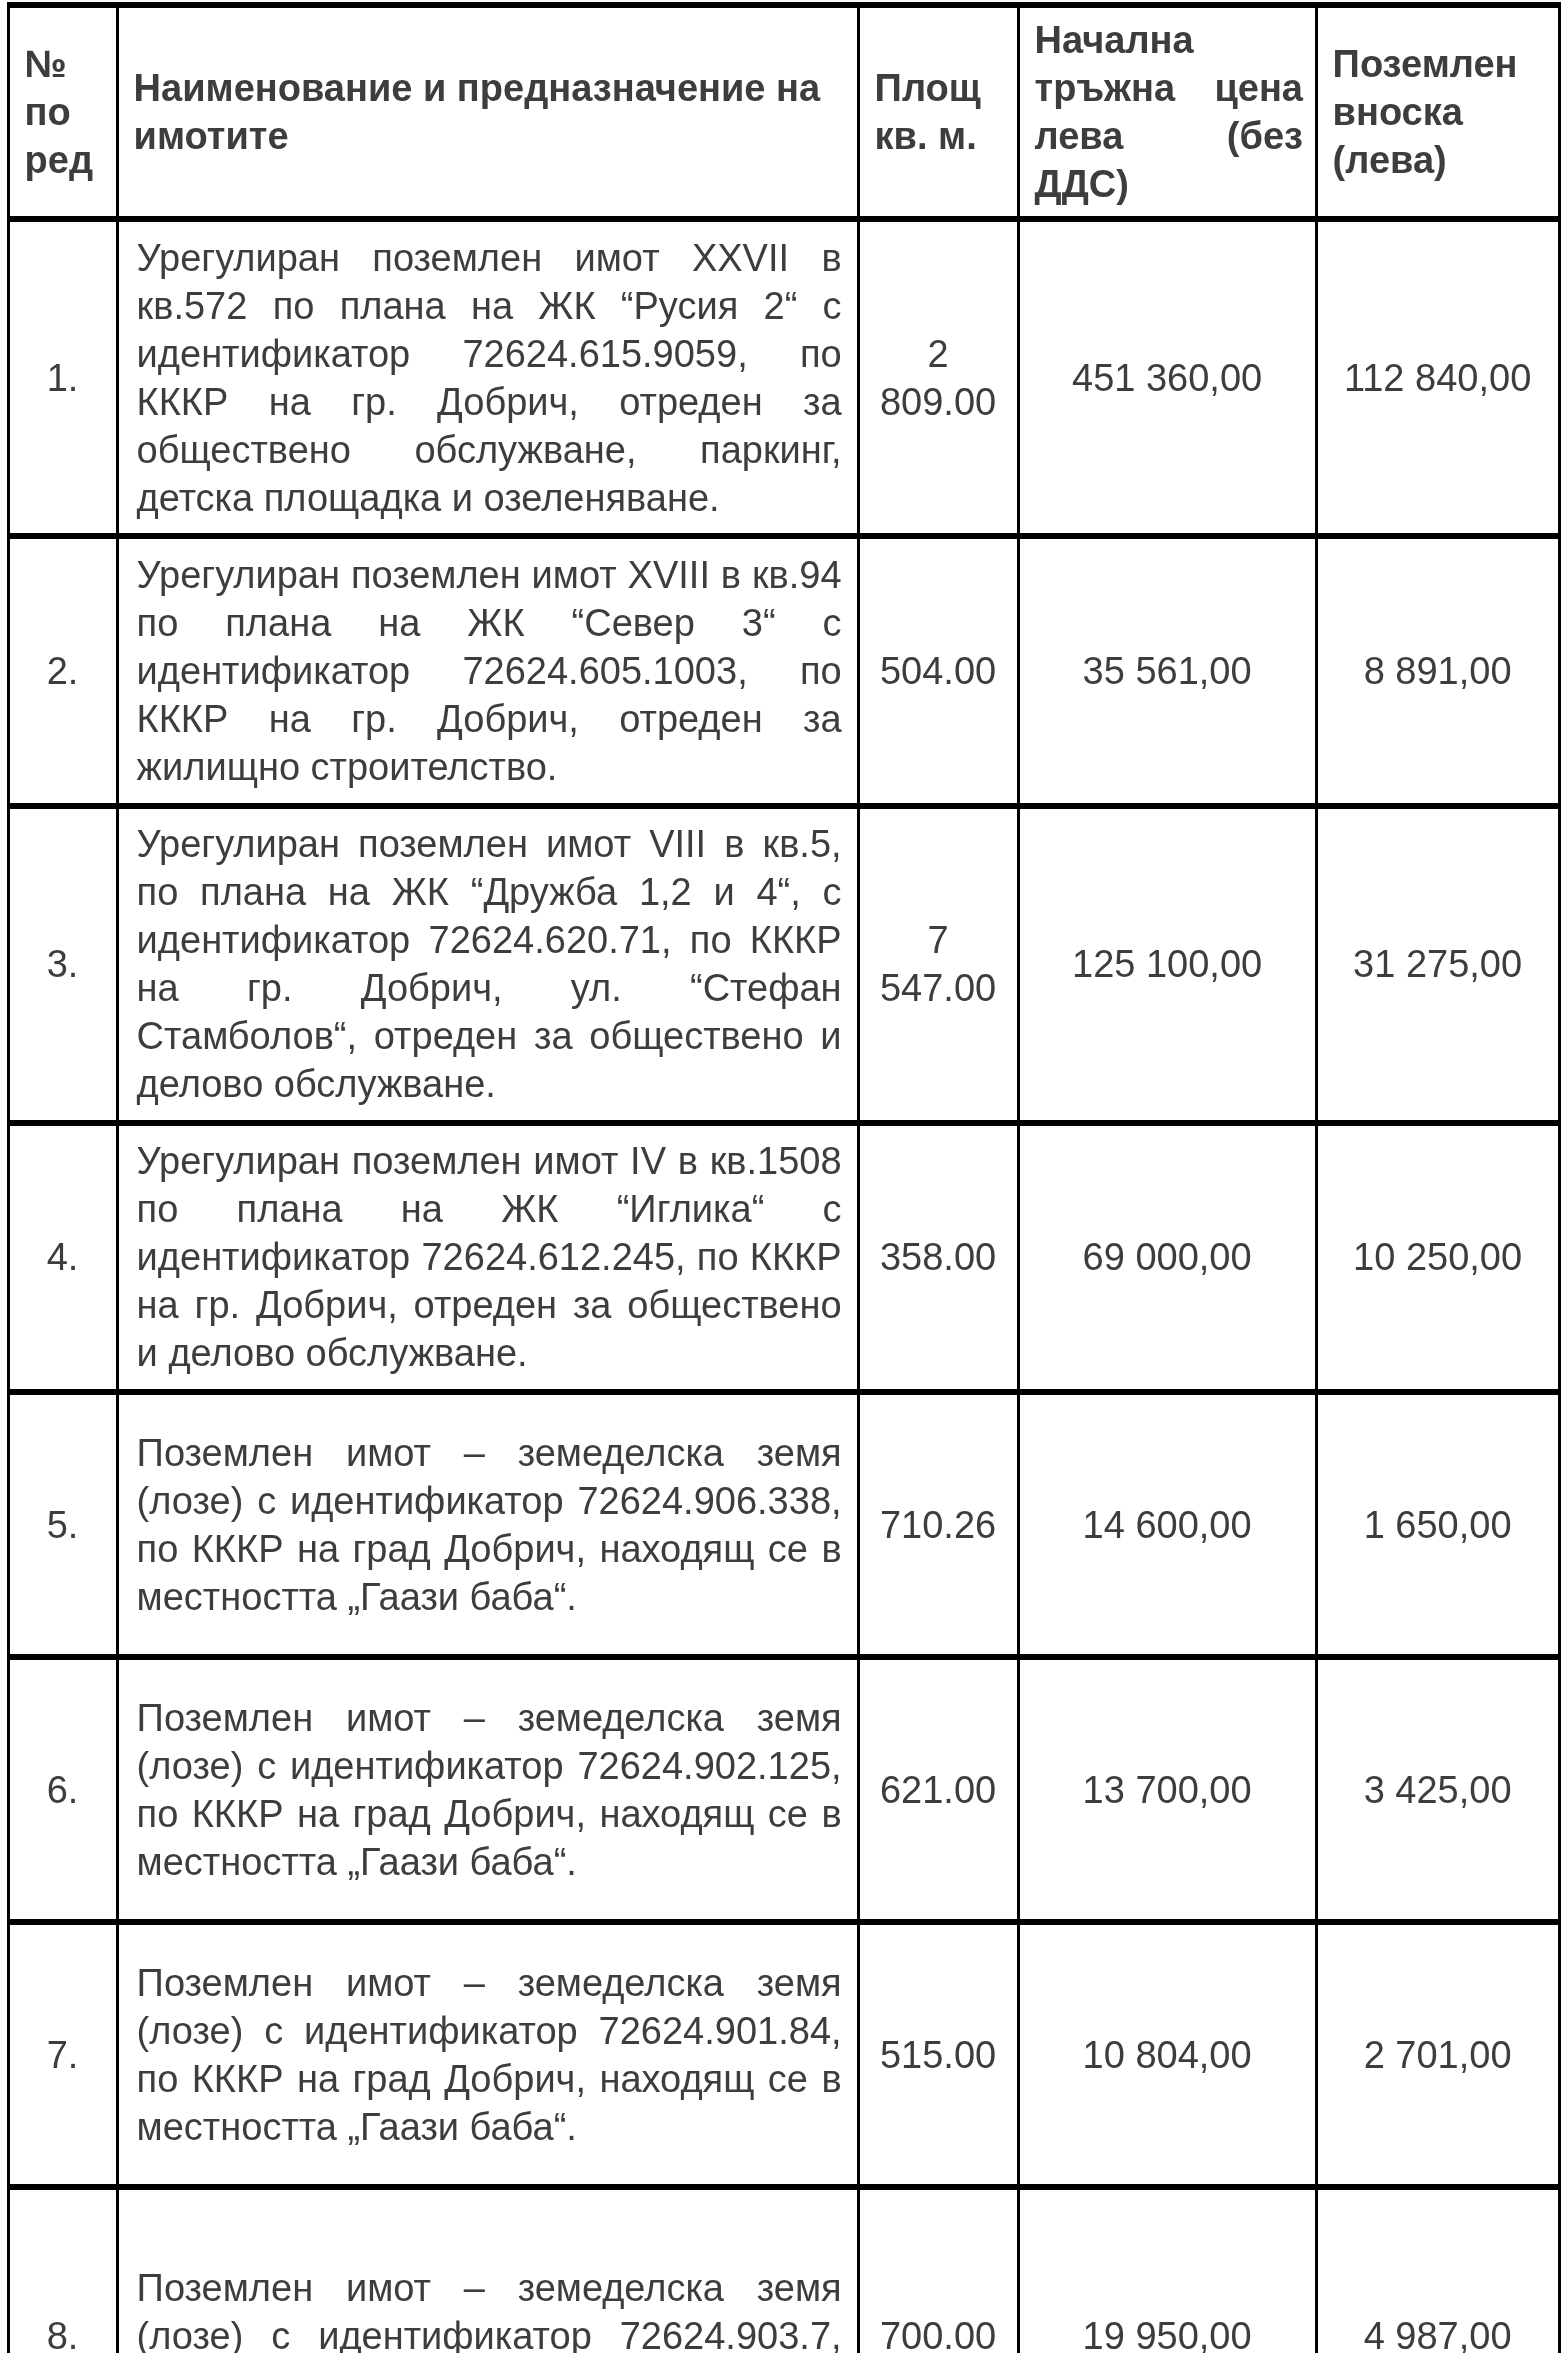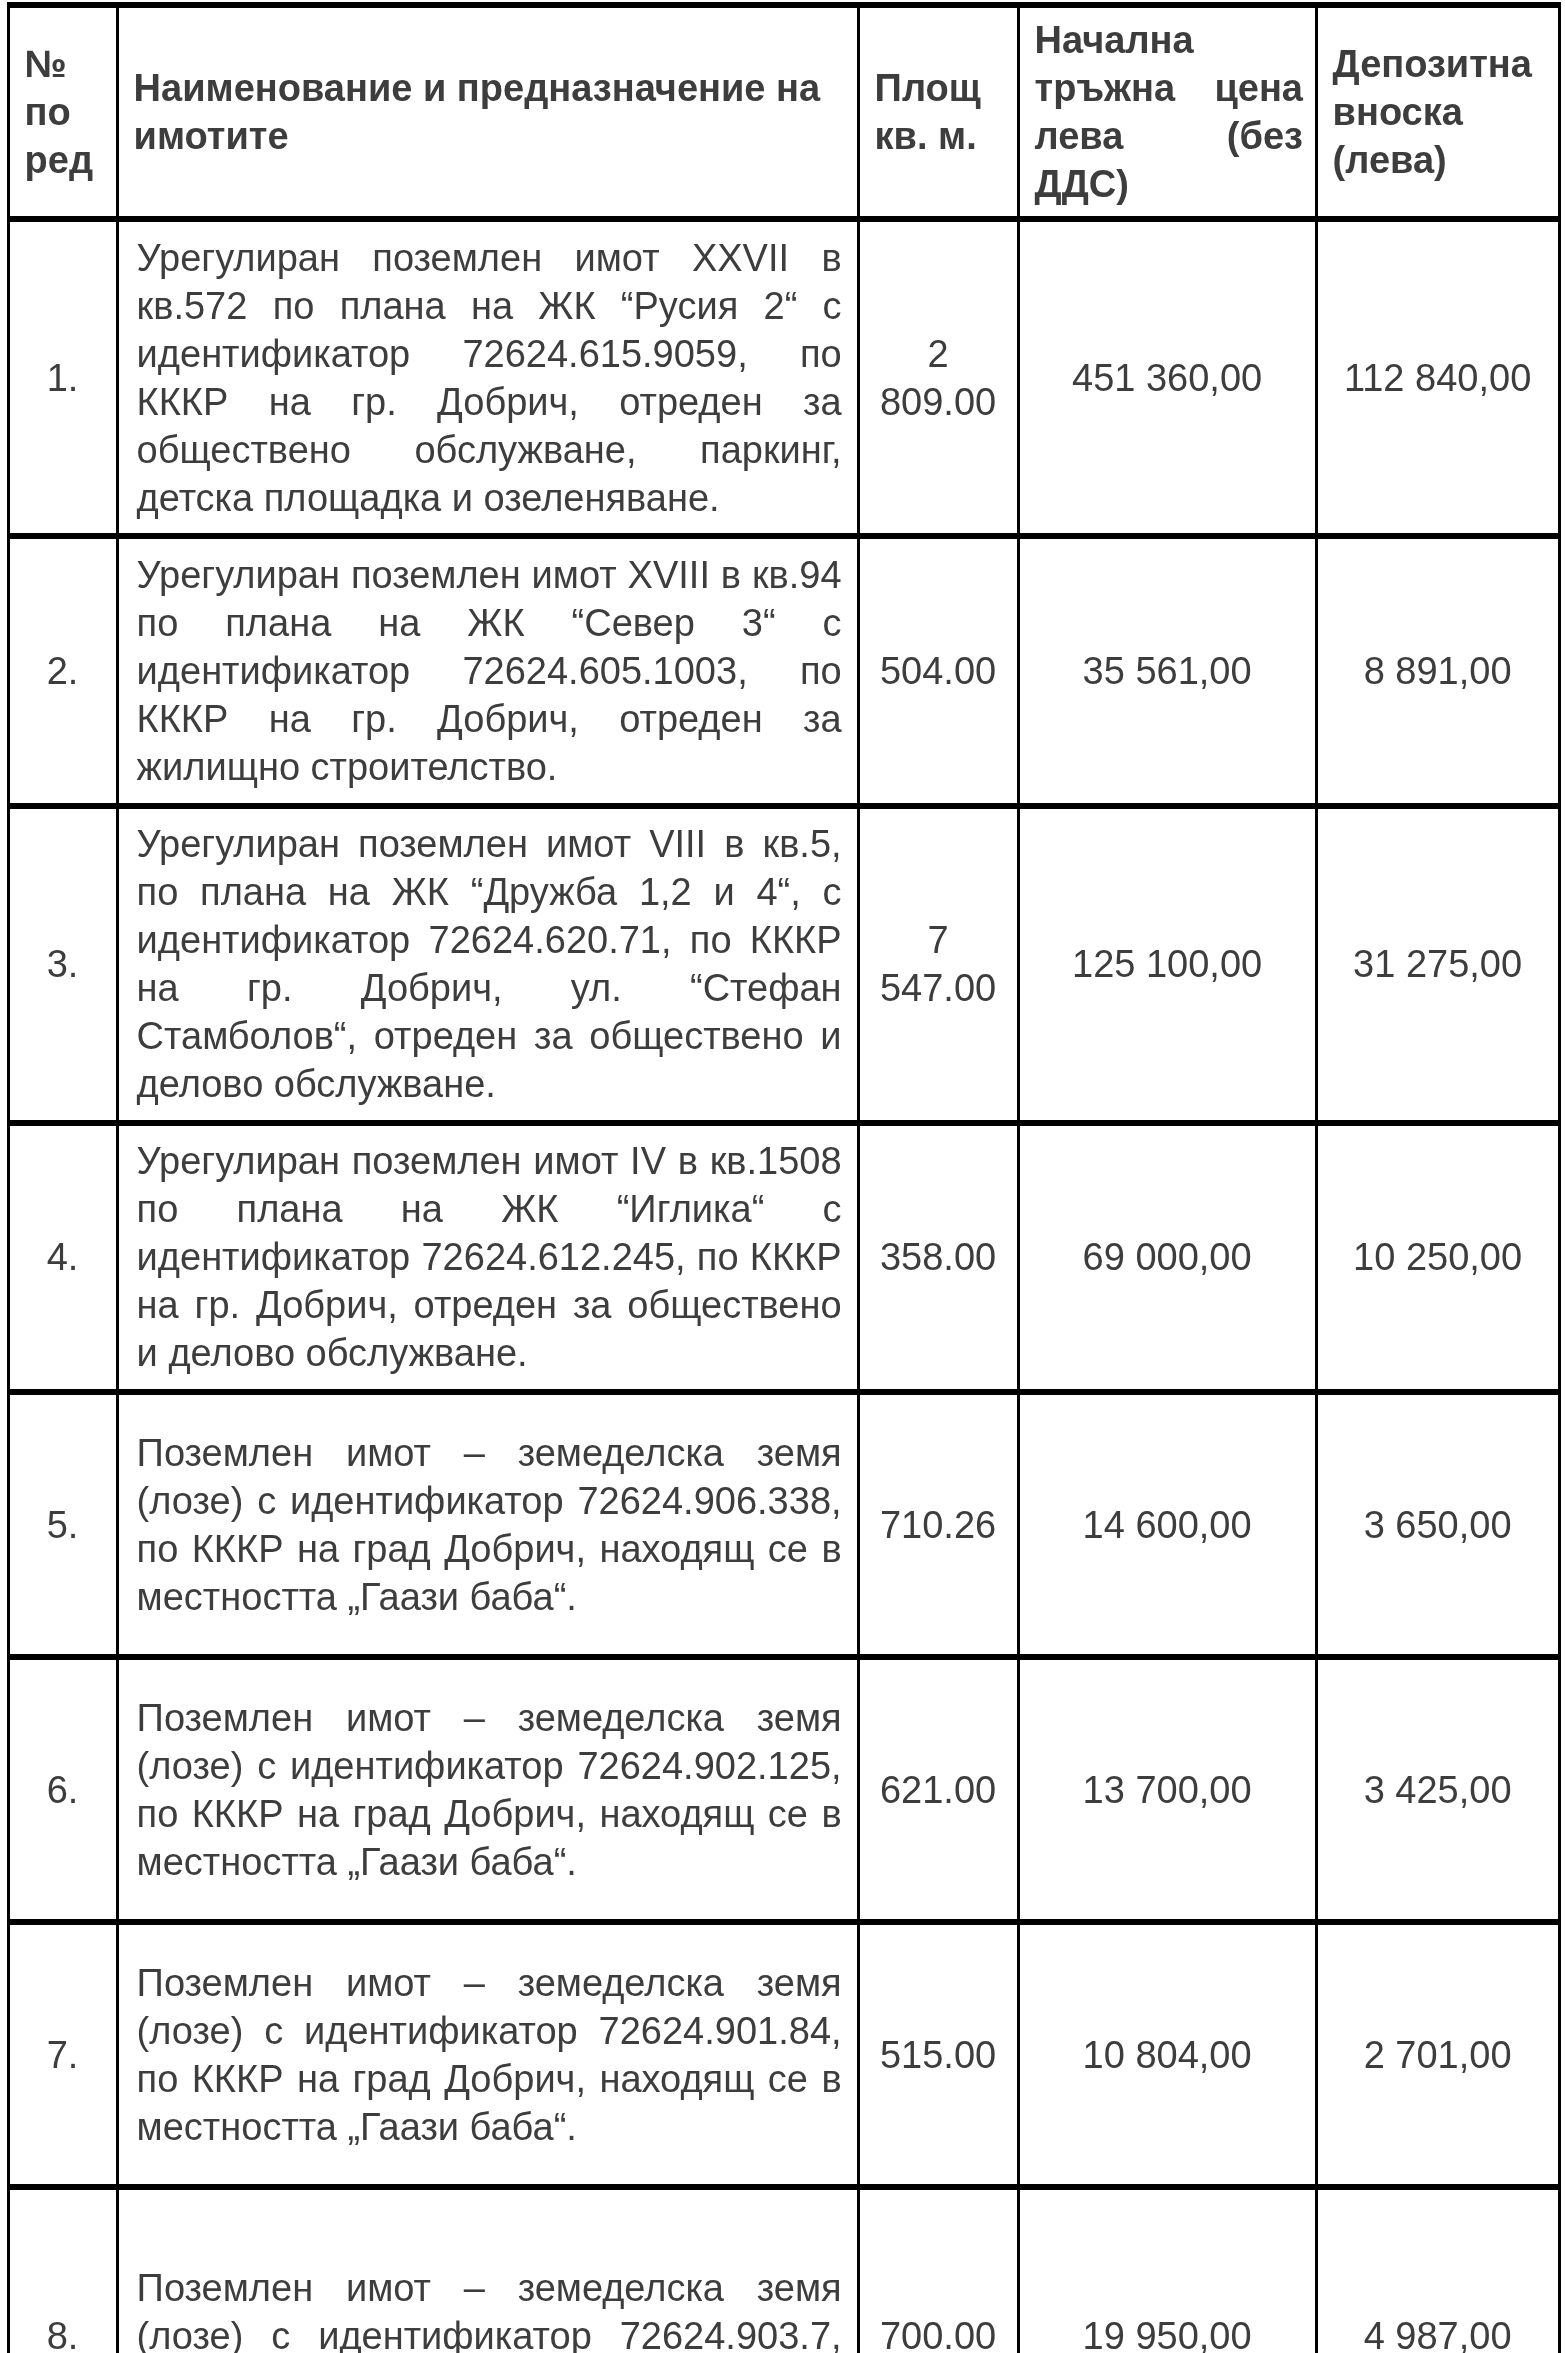--- a/index.html
+++ b/index.html
@@ -74,21 +74,21 @@
       <th class="h-name">
         <div>Наименование и предназначение на имотите</div>
       </th>
       <th class="h-area">
         <div>Площ кв. м.</div>
       </th>
       <th class="h-price">
         <div>Начална тръжна цена лева (без ДДС)</div>
       </th>
       <th class="h-deposit">
-        <div>Депозитна вноска (лева)</div>
+        <div>Поземлен вноска (лева)</div>
       </th>
     </tr>
   </thead>
   <tbody id="table-body">
   <tr class="body-row">
     <td class="cell-num">
       <div>1.</div>
     </td>
     <td class="cell-desc">
       <div>Урегулиран поземлен имот XXVII в кв.572 по плана на ЖК “Русия 2“ с идентификатор 72624.615.9059, по КККР на гр. Добрич, отреден за обществено обслужване, паркинг, детска площадка и озеленяване.</div>
@@ -165,21 +165,21 @@
     <td class="cell-desc">
       <div>Поземлен имот – земеделска земя (лозе) с идентификатор 72624.906.338, по КККР на град Добрич, находящ се в местността „Гаази баба“.</div>
     </td>
     <td class="cell-area">
       <div>710.26</div>
     </td>
     <td class="cell-price">
       <div>14 600,00</div>
     </td>
     <td class="cell-deposit">
-      <div>3 650,00</div>
+      <div>1 650,00</div>
     </td>
   </tr>
 
   <tr class="body-row">
     <td class="cell-num">
       <div>6.</div>
     </td>
     <td class="cell-desc">
       <div>Поземлен имот – земеделска земя (лозе) с идентификатор 72624.902.125, по КККР на град Добрич, находящ се в местността „Гаази баба“.</div>
     </td>

